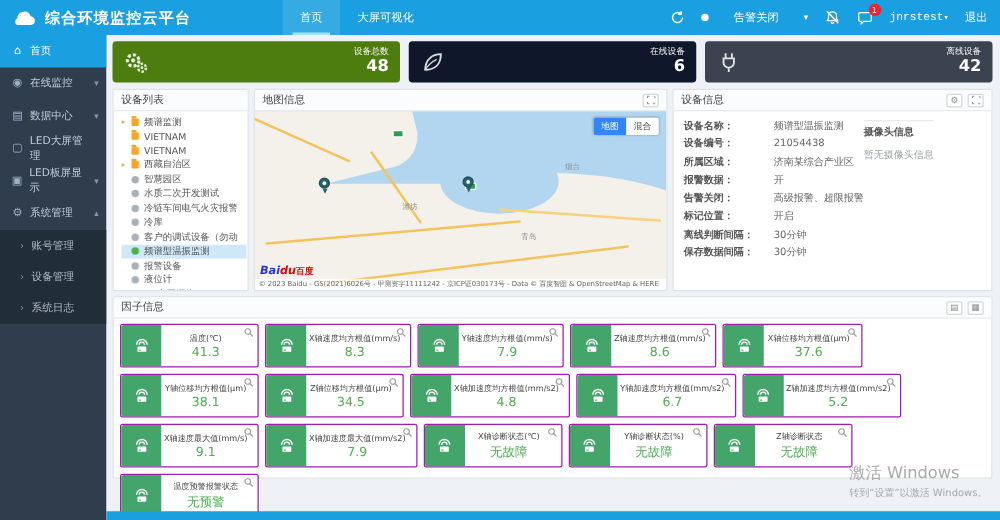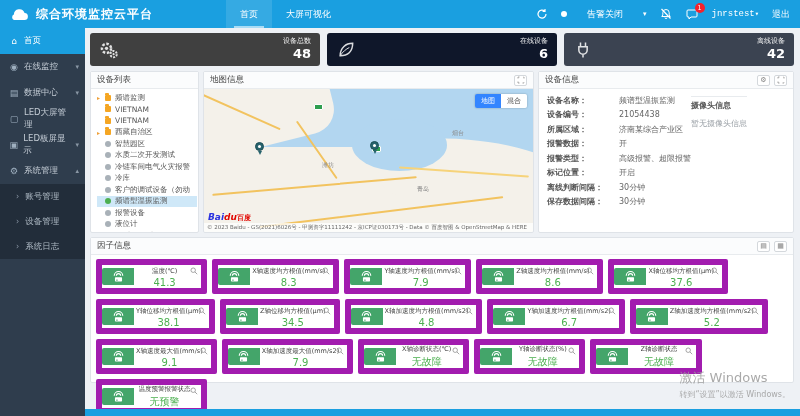--- a/index.html
+++ b/index.html
@@ -114,21 +114,21 @@
   .info-row { display:flex; height:14.5px; align-items:center; font-size:8px; }
   .info-label { width:72px; font-weight:bold; color:#555; flex:0 0 72px; }
   .info-value { color:#666; }
   .camera-section { border-top:1px solid #e8ebee; margin-top:3px; padding-top:3px; }
   .camera-title { font-size:8px; font-weight:bold; color:#555; }
   .camera-empty { text-align:center; color:#9aa0a6; font-size:8px; padding-top:7px; }
 
   
   .factors-panel { height:146px; flex:0 0 146px; }
   .tiles { padding:4px 5px; display:flex; flex-wrap:wrap; gap:5px; align-content:flex-start; }
-  .tile { flex:0 0 calc(16.666% - 4.2px); height:35px; border:6px solid #a21caf; border-radius:2px; background:#fff; display:flex; position:relative; cursor:pointer;align-items:center; }
+  .tile { flex:0 0 calc(16.666% - 4.2px); height:35px; border:1px solid #a21caf; border-radius:2px; background:#fff; display:flex; position:relative; cursor:pointer; }
   .tile-icon { width:32px; flex:0 0 32px; background:#44a56a; border-radius:2px 0 0 2px; display:flex; align-items:center; justify-content:center; }
   .tile-icon svg { width:17px; height:17px; }
   .tile-body { flex:1; display:flex; flex-direction:column; align-items:center; justify-content:center; padding:1px 8px 0 2px; overflow:hidden; }
   .tile-name { font-size:6.5px; color:#444; white-space:nowrap; max-width:100%; overflow:hidden; text-overflow:ellipsis; }
   .tile-value { font-size:10px; color:#4caf50; margin-top:1px; }
   .tile-zoom { position:absolute; top:2px; right:3px; width:8px; height:8px; cursor:pointer; }
   .tile-zoom svg { width:8px; height:8px; }
 
   
   .watermark { position:absolute; right:10px; bottom:16px; text-align:left; color:#9b9b9b; opacity:.85; pointer-events:none; }
@@ -243,21 +243,21 @@
         <div class="sub-item">
           <span class="sub-arrow">›</span>
           <span>系统日志</span>
         </div>
       </div>
   </aside>
 
   <div class="content">
 
     <div class="stats-row">
-      <div class="stat-card" style="background: #404040;">
+      <div class="stat-card" style="background: #4d7c0f;">
         <span class="stat-icon">
           <svg viewBox="0 0 24 24">
               <circle cx="9" cy="10" r="5.5" fill="none" stroke="#fff" stroke-width="3" stroke-dasharray="3 2"></circle>
               <circle cx="9" cy="10" r="2" fill="#fff"></circle>
               <circle cx="17.5" cy="17" r="3.8" fill="none" stroke="#fff" stroke-width="2.4" stroke-dasharray="2.4 1.6"></circle>
               <circle cx="17.5" cy="17" r="1.3" fill="#fff"></circle>
             </svg>
         </span>
         <span class="stat-meta">
           <div class="stat-label">设备总数</div>
@@ -447,21 +447,21 @@
                 <span class="info-label">所属区域：</span>
                 <span class="info-value">济南某综合产业区</span>
               </div>
 
               <div class="info-row">
                 <span class="info-label">报警数据：</span>
                 <span class="info-value">开</span>
               </div>
 
               <div class="info-row">
-                <span class="info-label">报警类型：</span>
+                <span class="info-label">告警关闭：</span>
                 <span class="info-value">高级报警、超限报警</span>
               </div>
 
               <div class="info-row">
                 <span class="info-label">标记位置：</span>
                 <span class="info-value">开启</span>
               </div>
 
               <div class="info-row">
                 <span class="info-label">离线判断间隔：</span>

